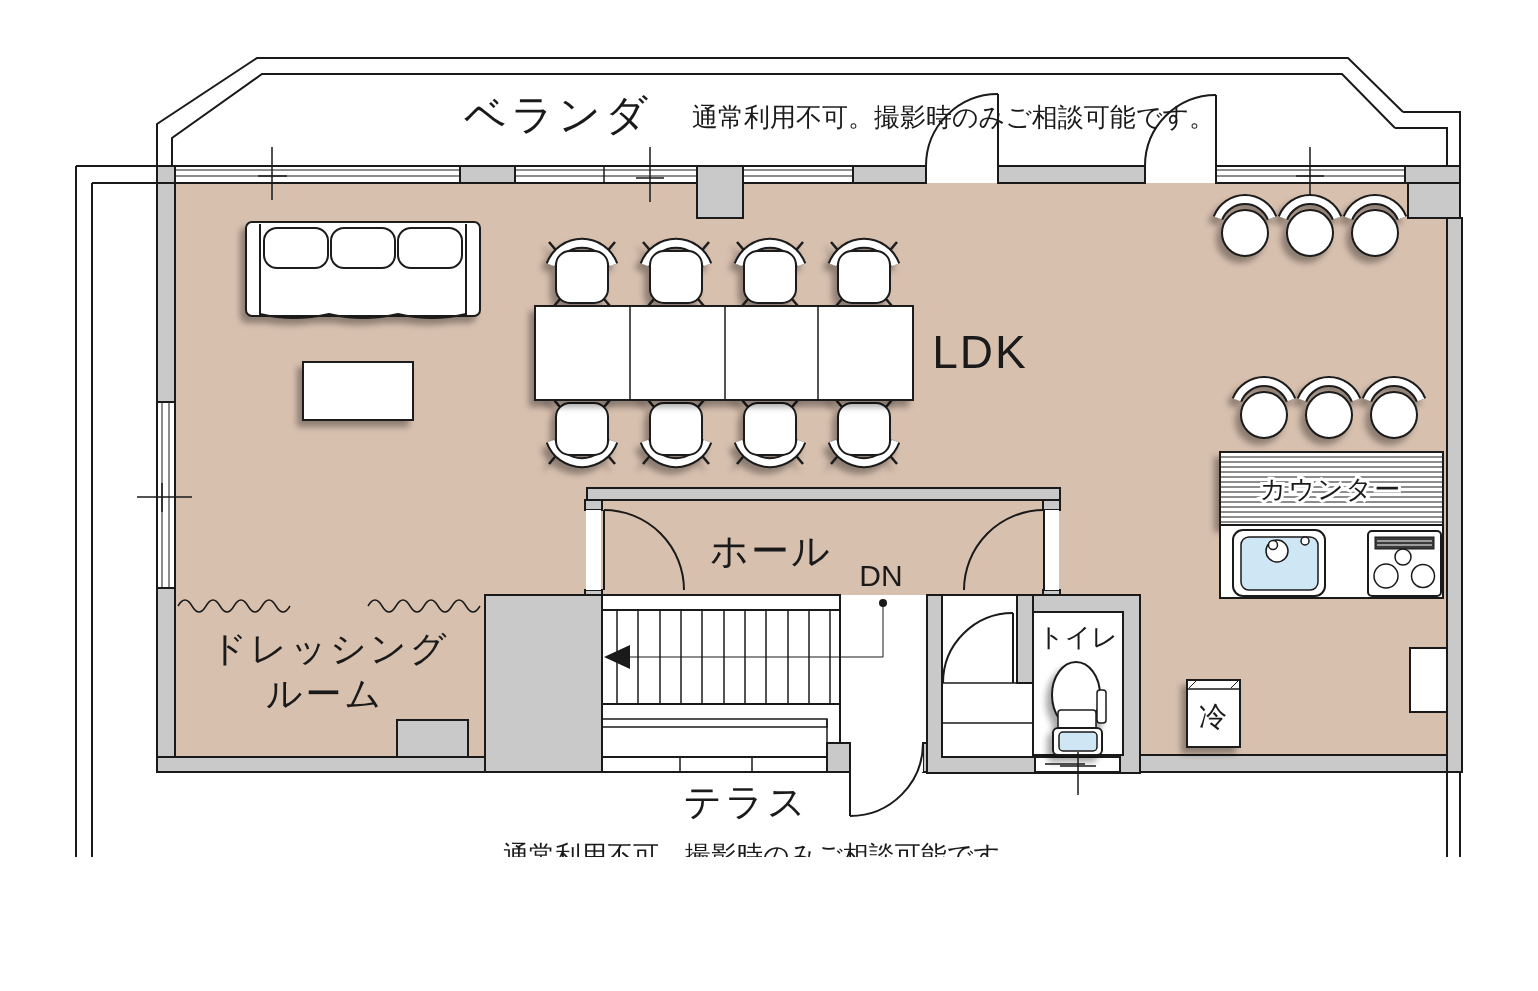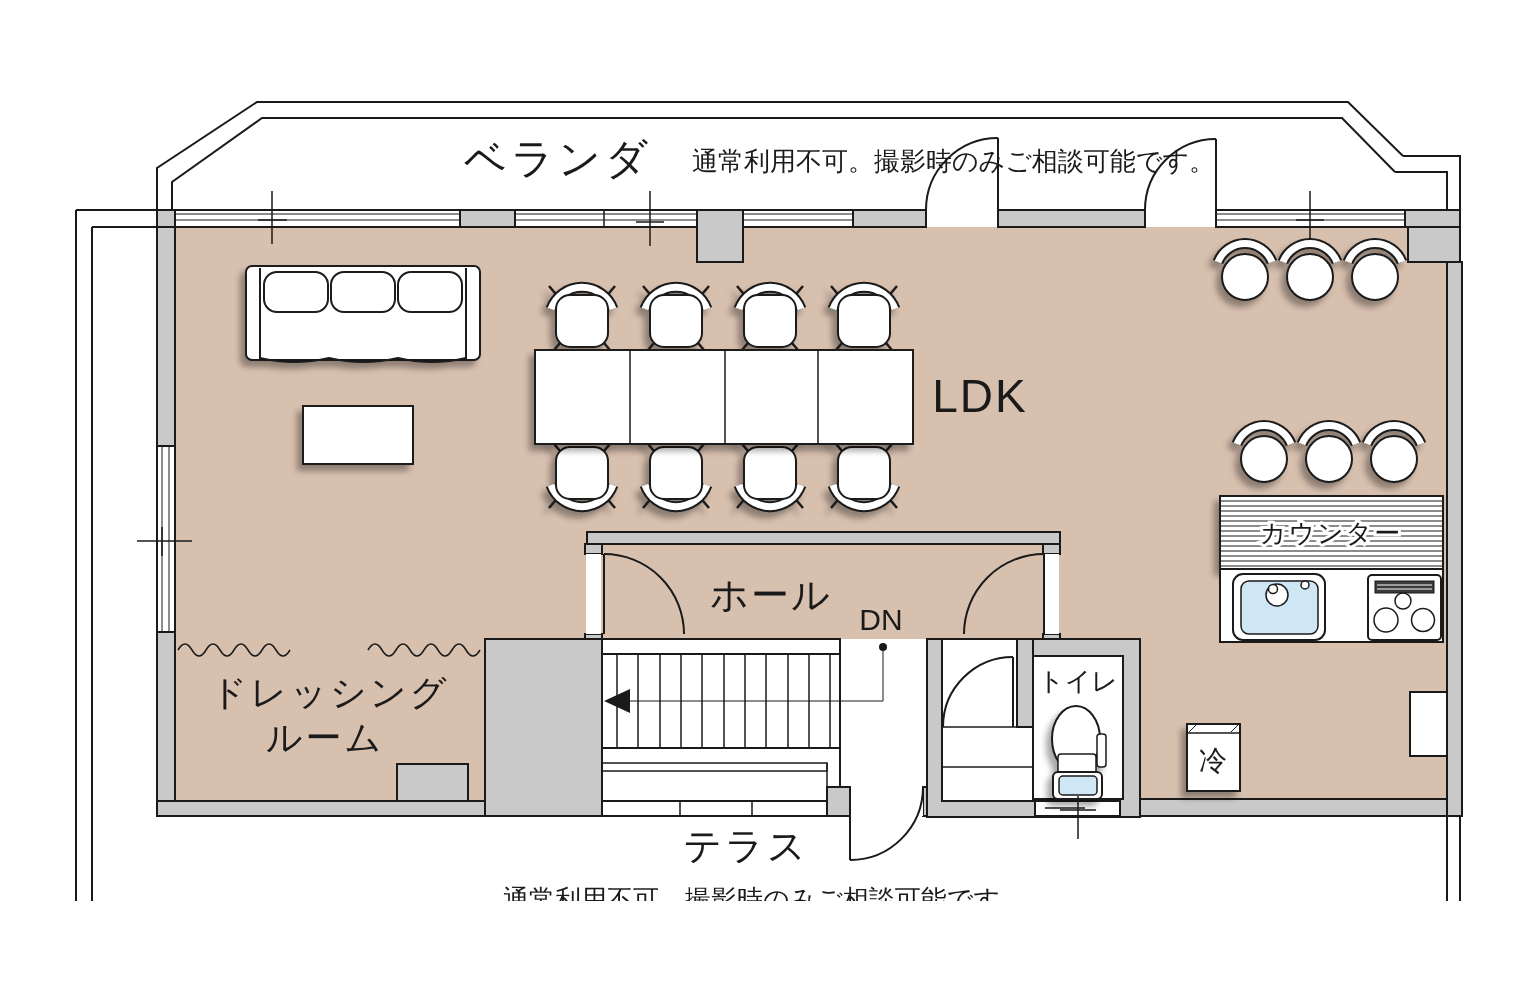--- a/index.html
+++ b/index.html
@@ -1,16 +1,16 @@
 <!DOCTYPE html>
 <html><head>
 <meta charset="utf-8">
 <style>
   html,body{margin:0;padding:0;background:#fff;}
-  .canvas{position:relative;width:1538px;height:857px;background:#fff;overflow:hidden;margin-top:44px;}
+  .canvas{position:relative;width:1538px;height:857px;background:#fff;overflow:hidden;}
   svg{display:block;}
   .floor{fill:#d8c0af;}
   .wall{fill:#c9c9c9;stroke:#1a1a1a;stroke-width:2;}
   .white{fill:#ffffff;stroke:#1a1a1a;stroke-width:2;}
   .wfill{fill:#ffffff;stroke:none;}
   .ln{fill:none;stroke:#1a1a1a;stroke-width:2;}
   .ln15{fill:none;stroke:#1a1a1a;stroke-width:1.5;}
   .ln1{fill:none;stroke:#1a1a1a;stroke-width:1;}
   .blk{fill:#1a1a1a;stroke:none;}
   .water{fill:#cfe6f5;stroke:#1a1a1a;stroke-width:1.5;}

